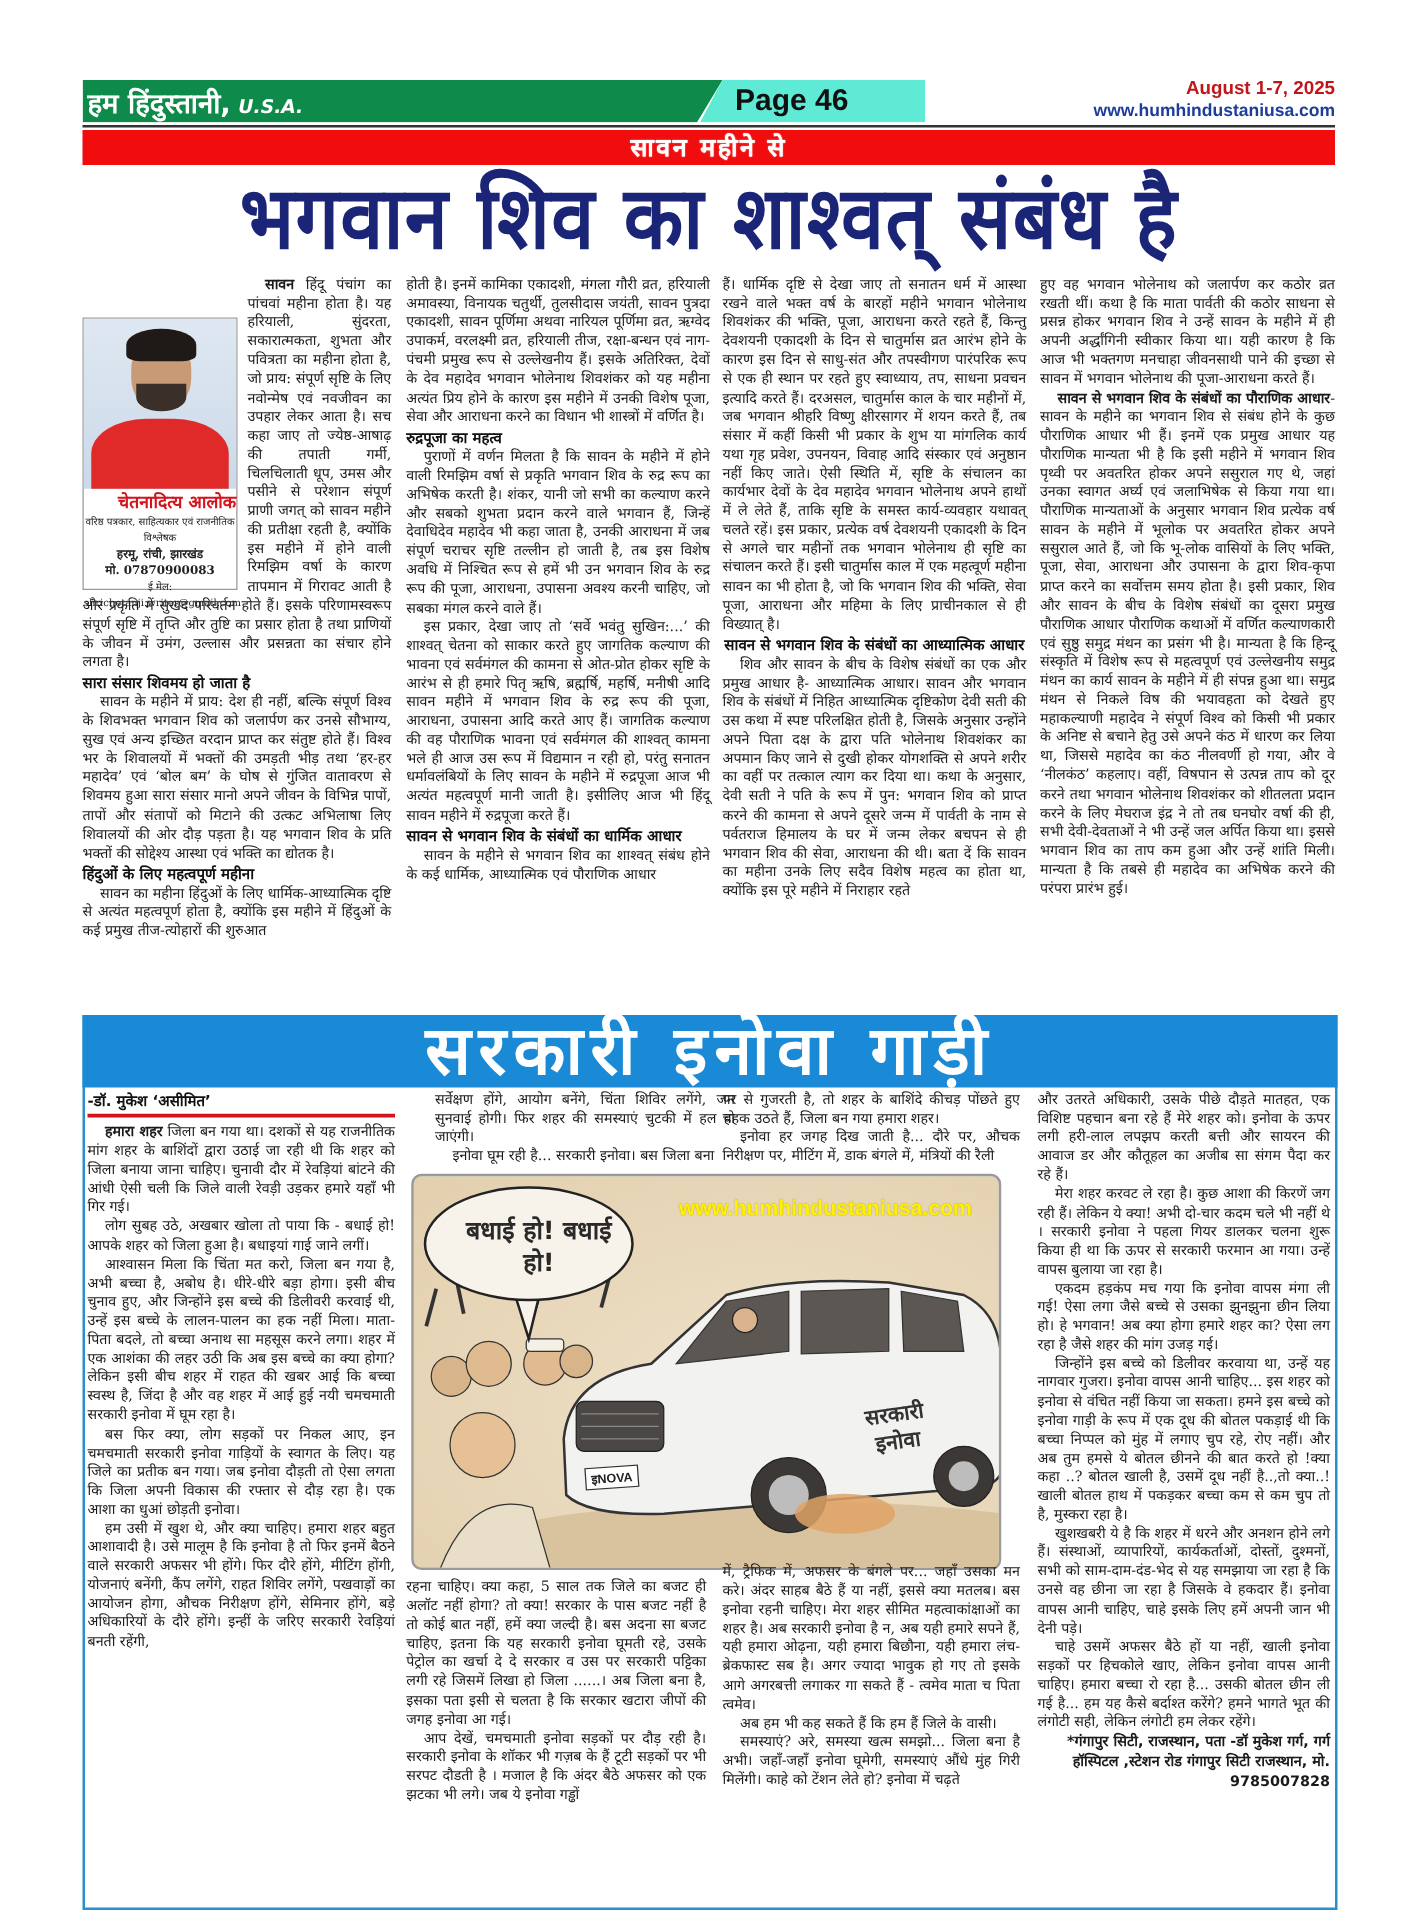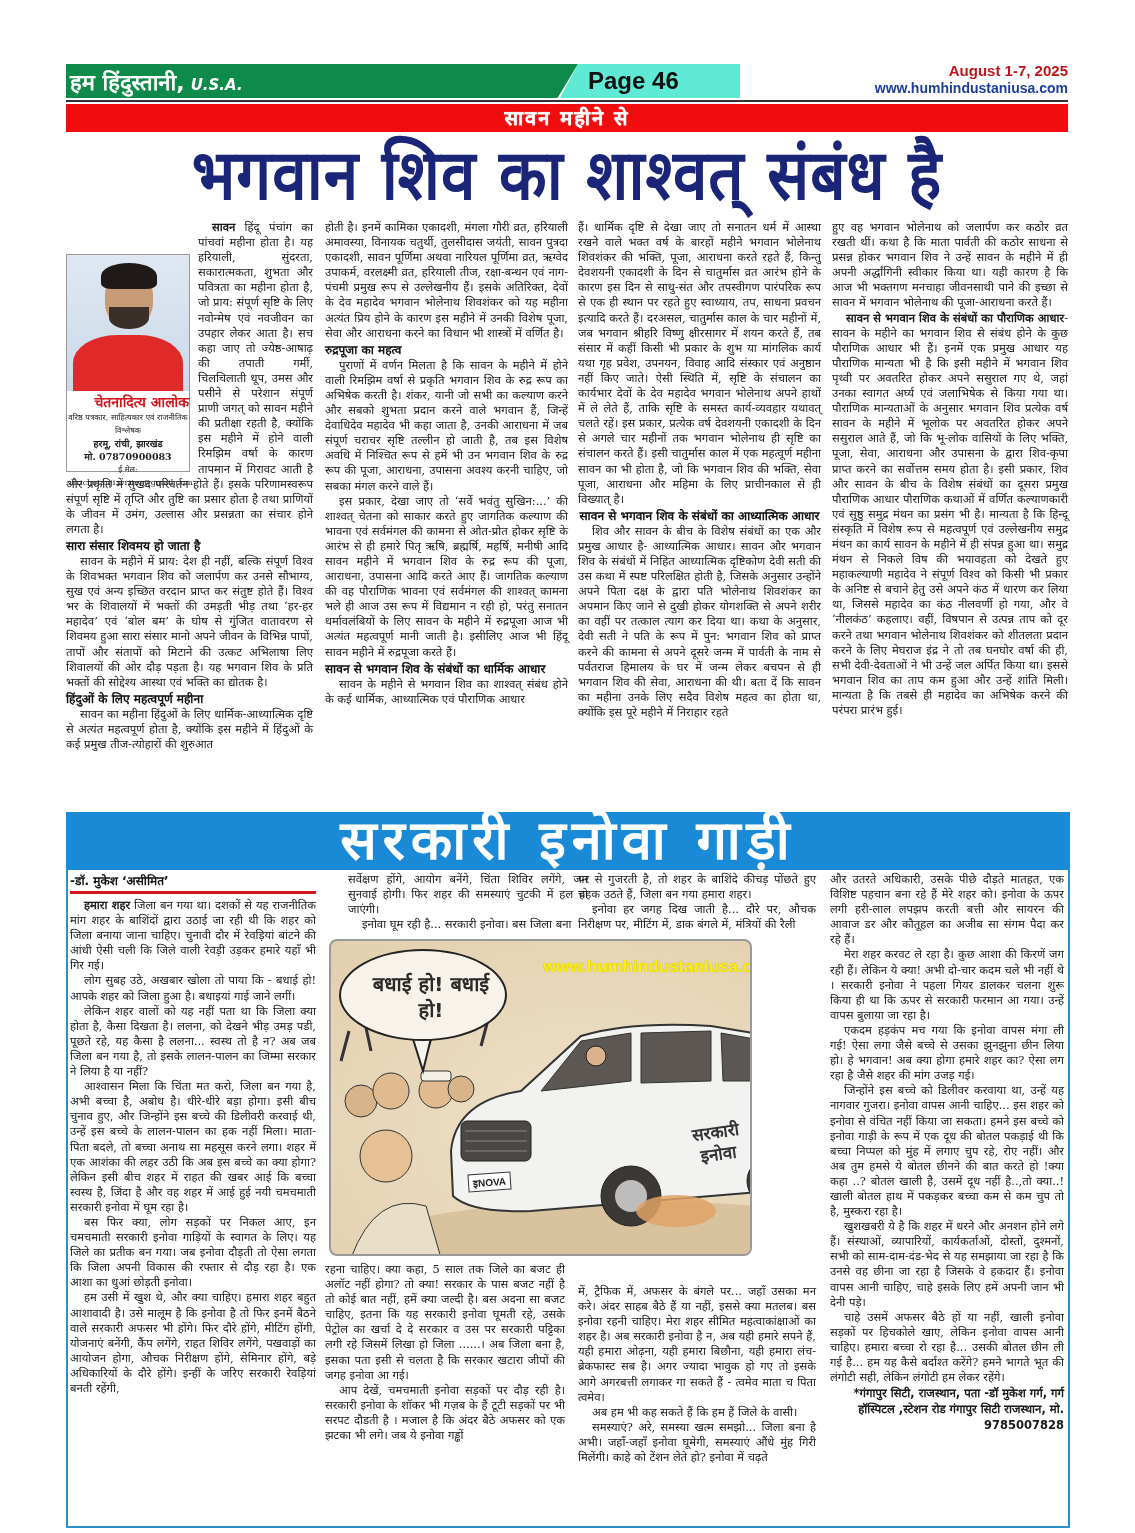--- a/index.html
+++ b/index.html
@@ -57,26 +57,26 @@
   .frame2 { position: absolute; left: 66px; top: 812px; width: 1004px; height: 716px; border: 2px solid #2b8fce; }
   .banner2 { position: absolute; left: 66px; top: 812px; width: 1004px; height: 58px; background: #1a8ad6; }
   .banner2-text { position: absolute; left: 0; top: 0; width: 100%; text-align: center; color: #fff;
     font-family: "DejaVu Sans", sans-serif; font-weight: bold; font-size: 54px; line-height: 58px; letter-spacing: 6px; white-space: nowrap; }
   .byline { position: absolute; left: 70px; top: 872px; font-family: "DejaVu Sans", sans-serif; font-weight: bold; font-size: 12px; color:#111; }
   .byline-rule { position: absolute; left: 70px; top: 891px; width: 246px; height: 3px; background: #d4141c; }
   #a2c1 { left: 70px; top: 898px; width: 246px; }
   #a2c2t { left: 325px; top: 872px; width: 240px; margin-left: 23px; }
   #a2c3t { left: 578px; top: 872px; width: 238px; }
   #a2c2b { left: 325px; top: 1262px; width: 240px; }
-  #a2c3b { left: 578px; top: 1284px; width: 238px; }
+  #a2c3b { left: 578px; top: 1250px; width: 238px; }
   #a2c4 { left: 830px; top: 872px; width: 234px; }
   .signoff { font-family: "DejaVu Sans", sans-serif; font-weight: bold; text-align: right; font-size: 11.5px; line-height: 16px; }
 
   
-  .cartoon { position: absolute; left: 329px; top: 939px; width: 423px; height: 317px; border: 2px solid #9a9a9a; border-radius: 8px;
+  .cartoon { position: absolute; left: 329px; top: 939px; width: 472px; height: 317px; border: 2px solid #9a9a9a; border-radius: 8px;
     background: radial-gradient(ellipse at 60% 60%, #efe1c8, #e2cfae); overflow: hidden; }
   .cartoon svg { position: absolute; left: 0; top: 0; }
   .cartoon .watermark { position: absolute; left: 212px; top: 16px; color: #fff200; font-family: "Liberation Sans", sans-serif; font-weight: bold; font-size: 17px;
     text-shadow: 0 0 1px #a59400; }
   .bubble { position: absolute; left: 8px; top: 8px; width: 168px; height: 92px; border: 2px solid #222; border-radius: 50%; background: #f7f3ea; }
   .bubble-text { position: absolute; left: 30px; top: 20px; width: 120px; font-family: "DejaVu Sans", sans-serif; font-weight: bold; font-size: 20px; line-height: 26px; color: #2a2a2a; text-align: center; }
   .car-label { position: absolute; left: 346px; top: 180px; width: 80px; font-family: "DejaVu Sans", sans-serif; font-weight: bold; font-size: 17px; line-height: 22px; color:#333; transform: rotate(-8deg); text-align:center; }
   .plate { position: absolute; left: 137px; top: 232px; font-family: "Liberation Sans", sans-serif; font-weight: bold; font-size: 10px; color: #222; background: #fff; border: 1px solid #333; padding: 1px 4px; transform: rotate(-4deg); }
 </style>
 </head>
@@ -144,21 +144,20 @@
 <div class="frame2"></div>
 <div class="banner2">
   <div class="banner2-text">सरकारी इनोवा गाड़ी</div>
 </div>
 <div class="byline">-डॉ. मुकेश ‘असीमित’</div>
 <div class="byline-rule"></div>
 
 <div class="col" id="a2c1">
   <p><b class="lead">हमारा शहर</b><span> जिला बन गया था। दशकों से यह राजनीतिक मांग शहर के बाशिंदों द्वारा उठाई जा रही थी कि शहर को जिला बनाया जाना चाहिए। चुनावी दौर में रेवड़ियां बांटने की आंधी ऐसी चली कि जिले वाली रेवड़ी उड़कर हमारे यहाँ भी गिर गई।</span></p>
   <p>लोग सुबह उठे, अखबार खोला तो पाया कि - बधाई हो! आपके शहर को जिला  हुआ  है। बधाइयां गाई जाने लगीं।</p>
-  <p>लेकिन शहर वालों को यह नहीं पता था कि जिला क्या होता है, कैसा दिखता है। ललना, को देखने  भीड़ उमड़ पडी, पूछते रहे, यह कैसा है ललना... स्वस्थ तो है न? अब जब जिला बन गया है, तो इसके लालन-पालन का जिम्मा सरकार ने लिया है या नहीं?</p>
   <p>आश्वासन मिला कि चिंता मत करो, जिला बन गया है, अभी बच्चा है, अबोध है। धीरे-धीरे बड़ा होगा। इसी बीच चुनाव हुए, और जिन्होंने इस बच्चे की डिलीवरी करवाई थी, उन्हें इस बच्चे के लालन-पालन का हक नहीं मिला। माता-पिता बदले, तो बच्चा अनाथ सा महसूस करने लगा।   शहर में एक आशंका की लहर उठी कि अब इस बच्चे का क्या होगा? लेकिन इसी बीच शहर में राहत की खबर आई कि बच्चा स्वस्थ है, जिंदा है और वह शहर में आई हुई नयी चमचमाती सरकारी इनोवा में घूम रहा है।</p>
   <p>बस फिर क्या, लोग सड़कों पर निकल आए, इन चमचमाती सरकारी इनोवा गाड़ियों के स्वागत के लिए। यह जिले का प्रतीक बन गया। जब इनोवा दौड़ती तो ऐसा लगता कि जिला अपनी विकास की रफ्तार से दौड़ रहा है। एक आशा का धुआं छोड़ती इनोवा।</p>
   <p>हम उसी में खुश थे, और क्या चाहिए। हमारा शहर बहुत आशावादी है। उसे मालूम है कि इनोवा है तो फिर इनमें बैठने वाले सरकारी अफसर भी होंगे। फिर दौरे होंगे, मीटिंग होंगी, योजनाएं बनेंगी, कैंप लगेंगे, राहत शिविर लगेंगे, पखवाड़ों का आयोजन होगा, औचक निरीक्षण होंगे, सेमिनार होंगे, बड़े अधिकारियों के दौरे होंगे। इन्हीं के जरिए सरकारी रेवड़ियां बनती रहेंगी,</p>
 </div>
 
 <div class="col" id="a2c2t">
   <p class="noindent">सर्वेक्षण होंगे, आयोग बनेंगे, चिंता शिविर लगेंगे, जन सुनवाई होगी। फिर शहर की समस्याएं चुटकी में हल हो जाएंगी।</p>
   <p>इनोवा घूम रही है... सरकारी इनोवा। बस जिला बना</p>
 </div>
 <div class="col" id="a2c3t">

